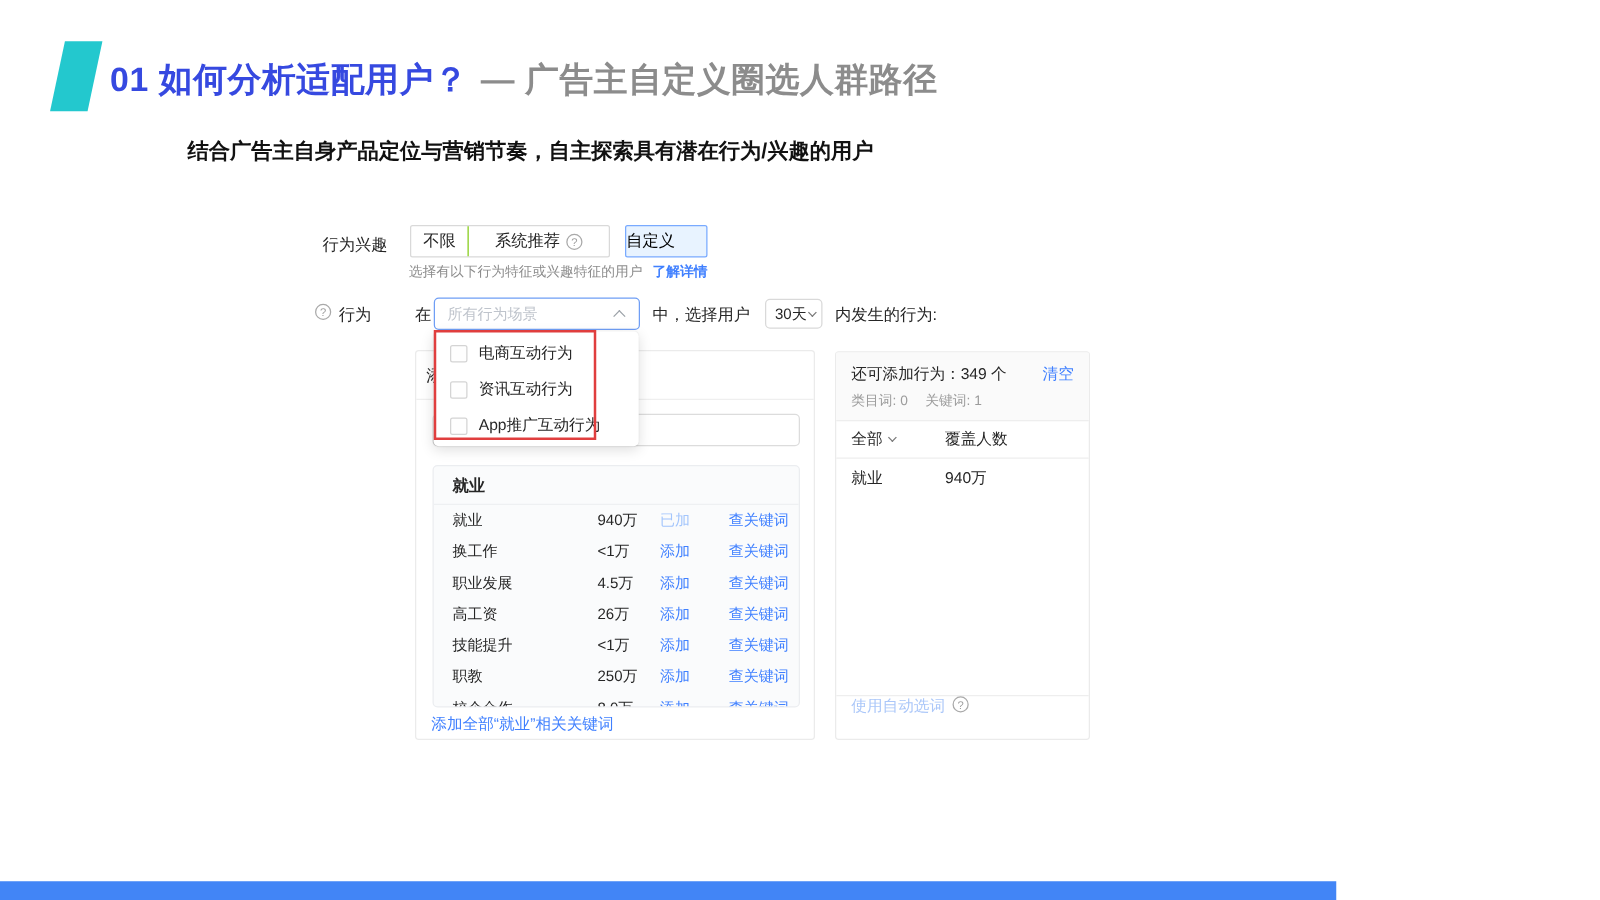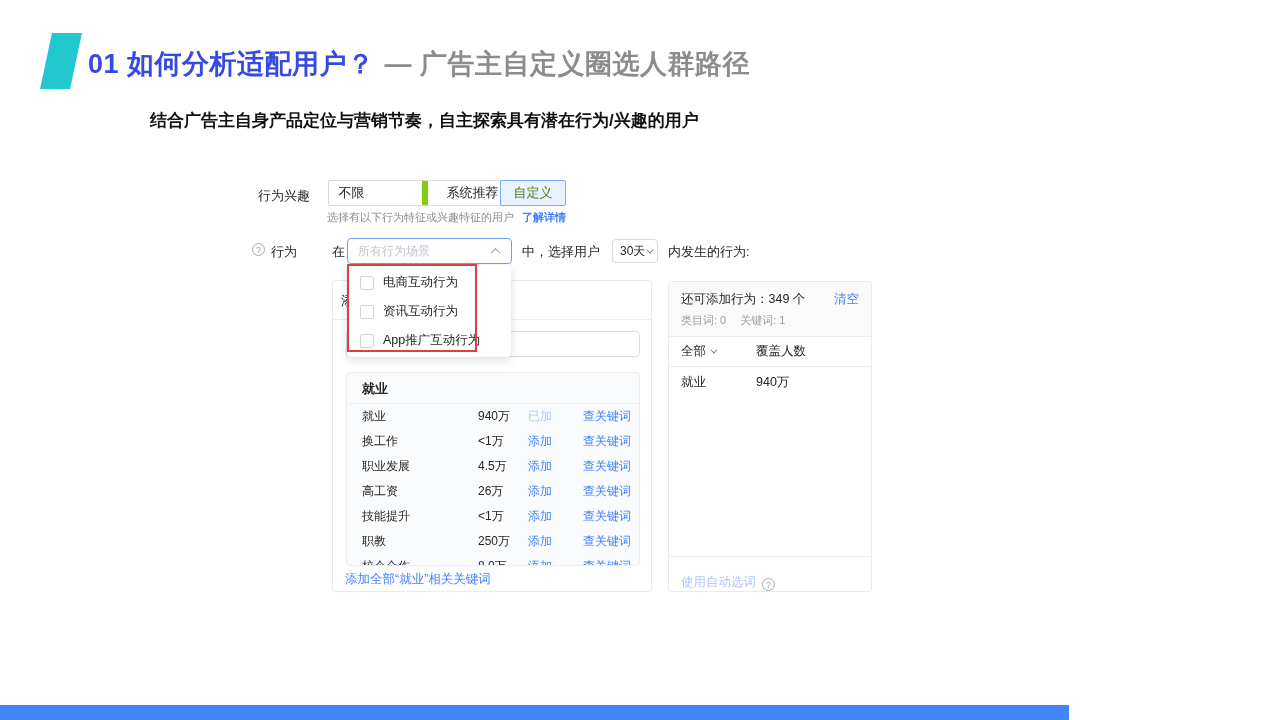--- a/index.html
+++ b/index.html
@@ -36,27 +36,27 @@
          background:#fefefe; flex:0 0 auto; }
   .blue-link { color:#4080ff; cursor:pointer; white-space:nowrap; }
   .muted { color:#a4c6fc !important; }
 
   
   .lbl { position:absolute; font-size:13px; color:#262626; white-space:nowrap; }
   .tab-group { position:absolute; left:328px; top:180px; height:26px; display:flex;
                border:1px solid #d9d9d9; border-radius:2px; background:#fff; }
   .tab { font-size:13px; color:#262626; display:flex; align-items:center; justify-content:center;
          gap:5px; cursor:pointer; }
-  .tab-group .tab + .tab { border-left:6px solid #84cc16;margin-left:48px; }
+  .tab-group .tab + .tab { border-left:1px solid #84cc16; }
   .tab.t0 { width:45px; }
   .tab.t1 { width:113px; }
   .tab-selected { position:absolute; left:500px; top:180px; width:66px; height:26px;
                   background:#e8f3ff; border:1px solid #79aaff; border-radius:2px;
-                  color:#4d7c0f; font-size:13px; display:flex; align-items:center;
-                  justify-content:center; cursor:pointer; }
+                  color:#000000; font-size:13px; display:flex; align-items:center;
+                  justify-content:flex-start; cursor:pointer; }
   .hint-line { position:absolute; left:327px; top:210px; font-size:11px; color:#8c8c8c; white-space:nowrap; }
   .hint-line .blue-link { margin-left:8px; font-weight:bold; }
 
   
   .scene-select { position:absolute; left:347px; top:238px; width:165px; height:26px;
                   border:1px solid #6f9ef5; border-radius:4px; background:#fff;
                   display:flex; align-items:center; padding:0 12px 0 10px; cursor:pointer; }
   .scene-select .ph { font-size:12px; color:#bfc4cc; flex:1; }
   .days-select { position:absolute; left:612px; top:239px; width:46px; height:24px;
                  border:1px solid #d9d9d9; border-radius:4px; background:#fff;
@@ -94,21 +94,21 @@
                  border:1px solid #ebebeb; border-radius:3px; background:#fff; }
   .rp-head { background:#fafafa; padding:9px 12px 8px 12px; border-bottom:1px solid #eeeeee; }
   .rp-head .l1 { display:flex; font-size:12.5px; color:#262626; align-items:center;text-align:center; }
   .rp-head .l1 .grow { flex:1; }
   .rp-head .l2 { margin-top:5px; font-size:11px; color:#9b9b9b; display:flex; gap:14px; }
   .rp-filter { height:30px; display:flex; align-items:center; padding:0 12px;
                border-bottom:1px solid #eeeeee; font-size:12.5px; color:#262626; }
   .rp-filter .f1, .rp-row .f1 { width:75px; display:flex; align-items:center; gap:4px; }
   .rp-row { height:30px; display:flex; align-items:center; padding:0 12px; font-size:12.5px; color:#262626; }
   .rp-footer { position:absolute; left:0; right:0; bottom:0; height:35px; border-top:1px solid #eeeeee;
-               display:flex; align-items:flex-end; gap:6px; padding:0 12px; font-size:12.5px; color:#abc7f9; }
+               display:flex; align-items:flex-start; gap:6px; padding:0 12px; font-size:12.5px; color:#abc7f9; }
 </style>
 </head>
 <body>
 
 <div id="stage">
 
   <div class="deco-par"></div>
   <div class="slide-title">
     <span class="t-blue">01 如何分析适配用户？</span><span class="t-gray">— 广告主自定义圈选人群路径</span>
   </div>

